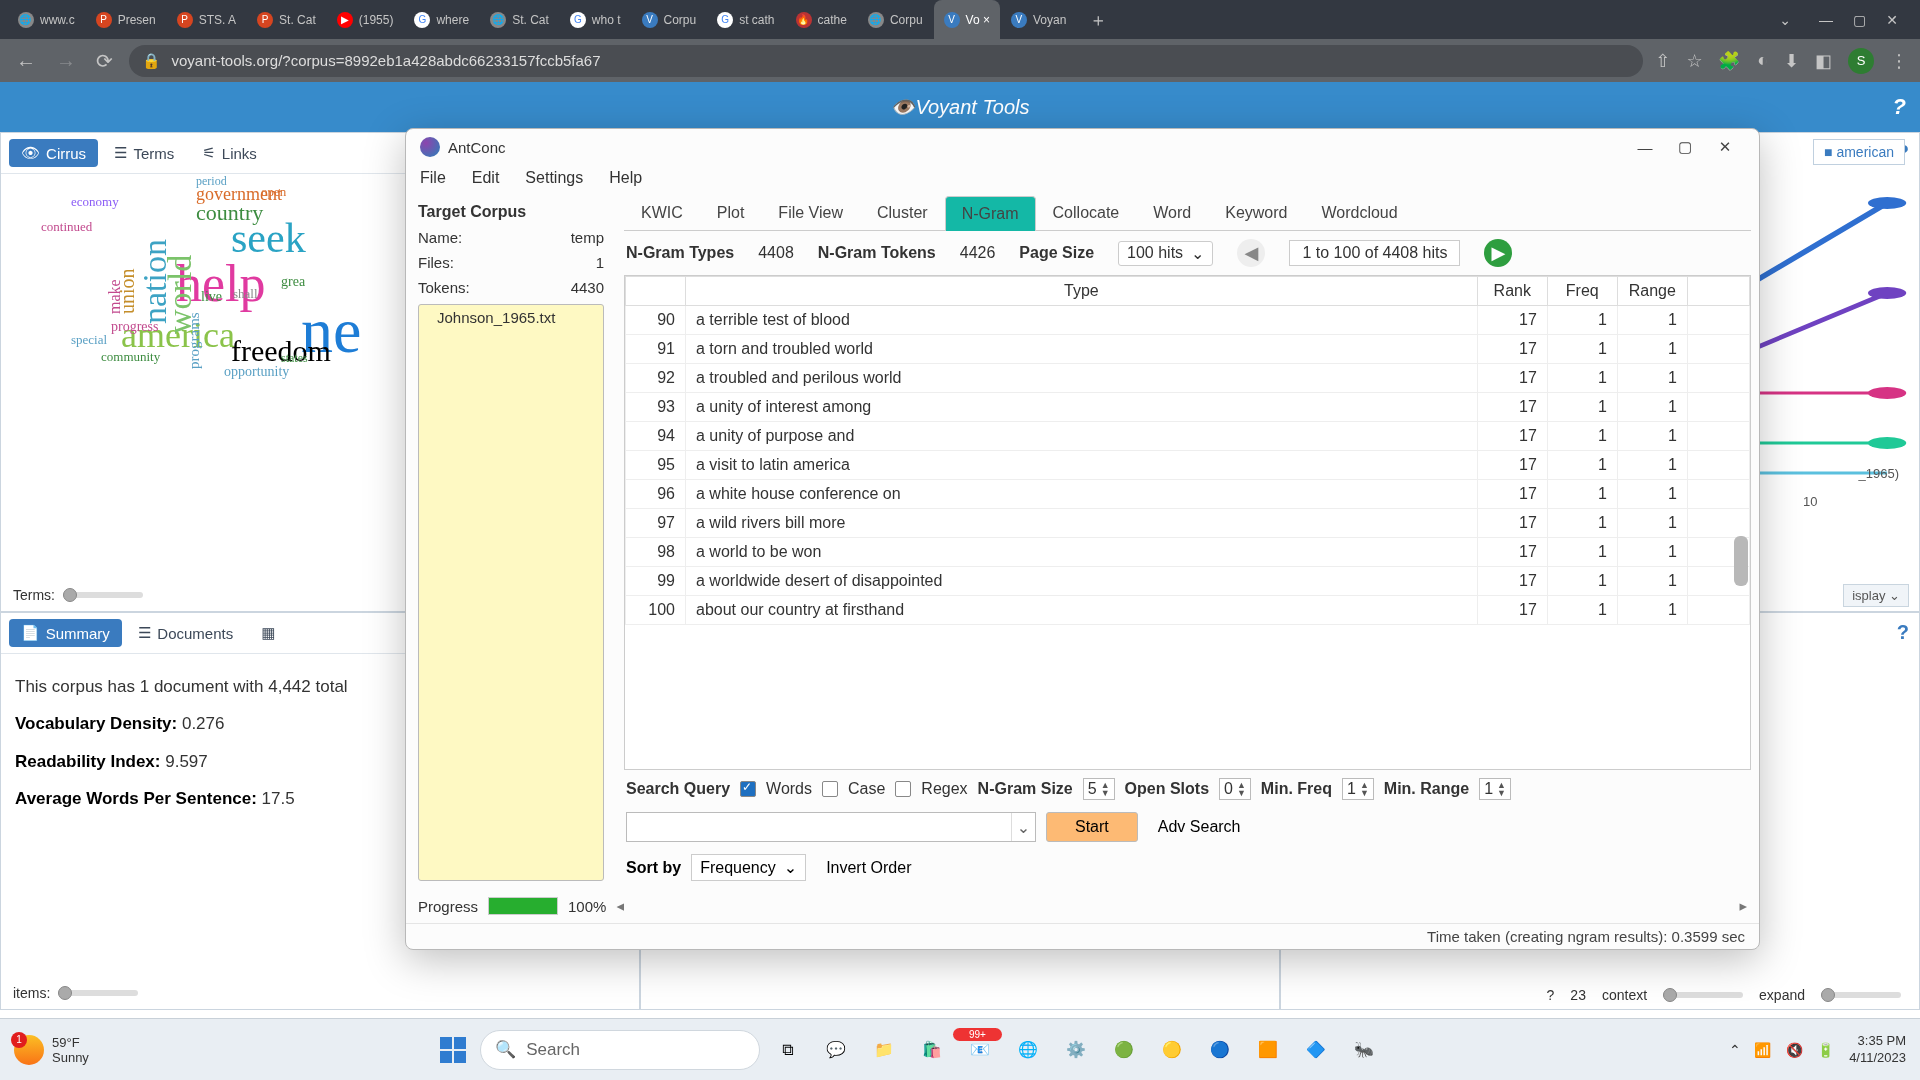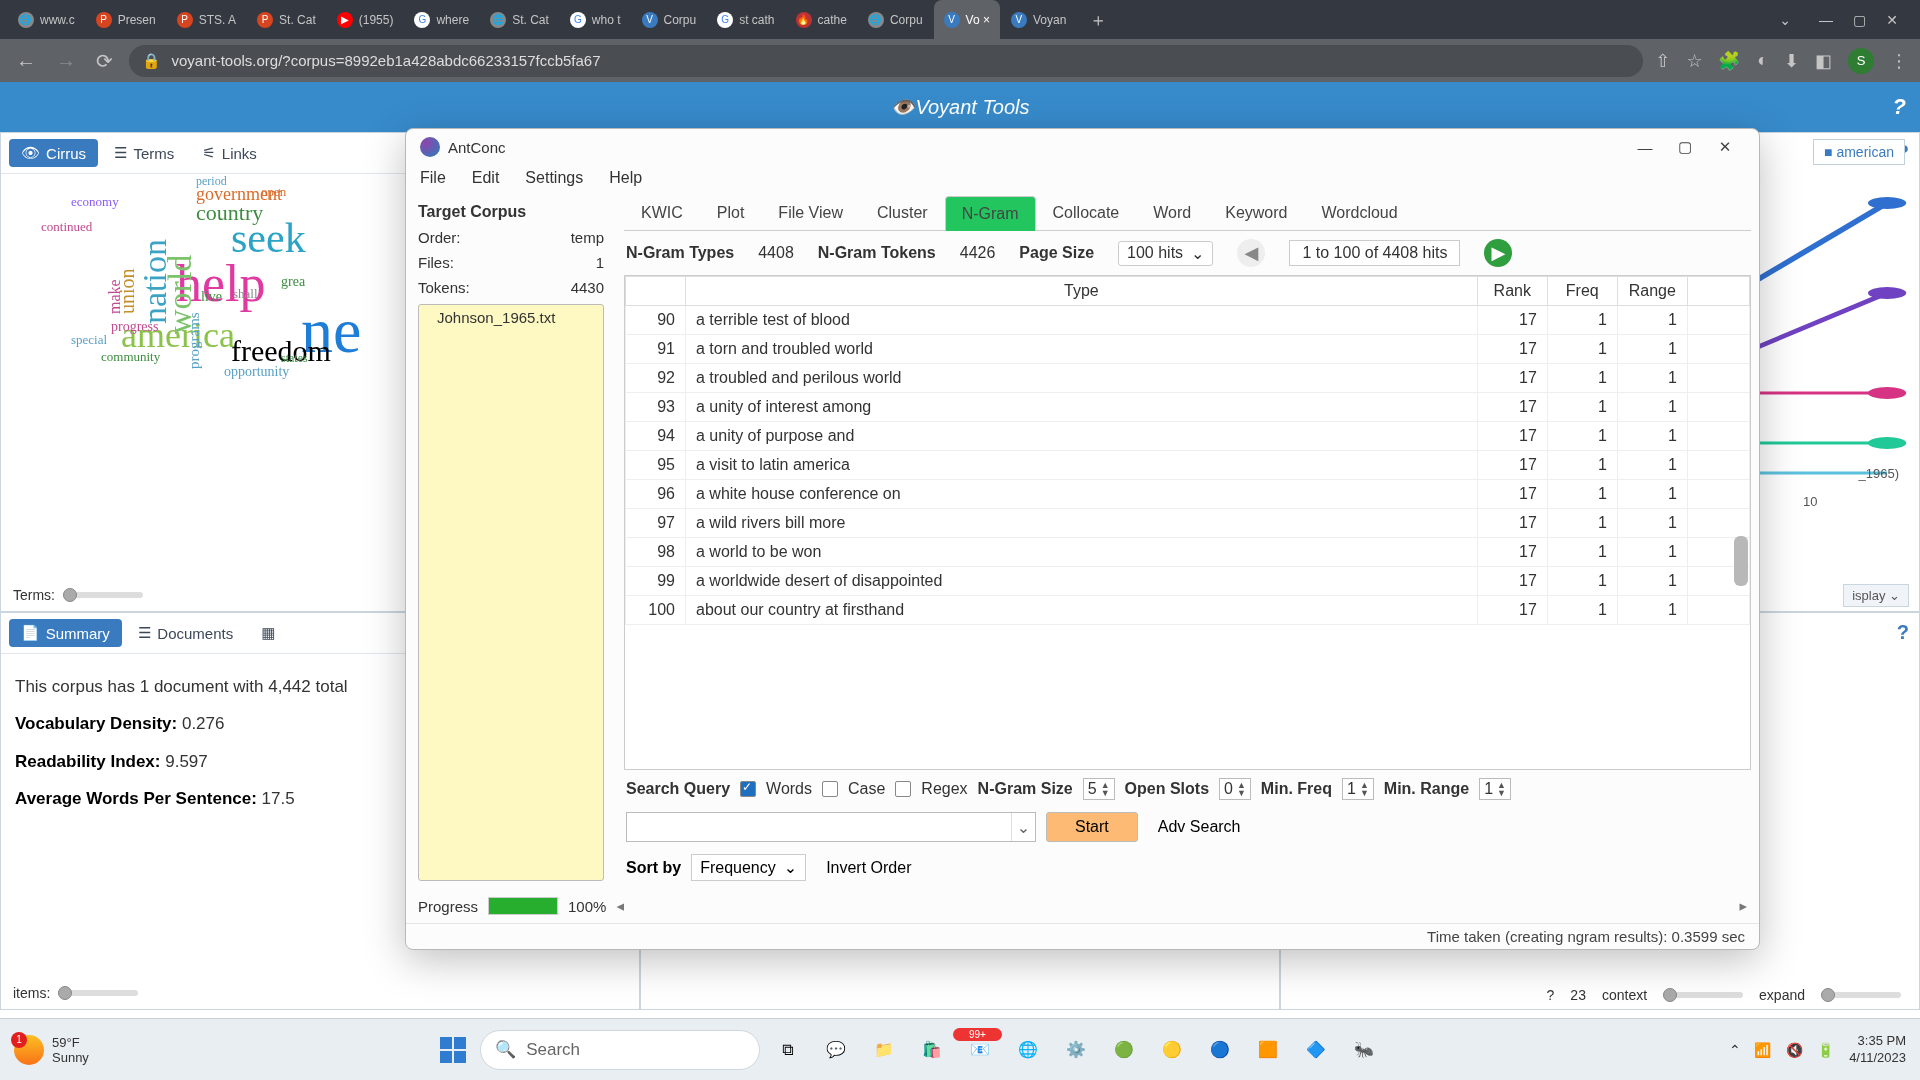--- a/index.html
+++ b/index.html
@@ -67,21 +67,21 @@
 .ac-title .wbtn { width:40px; text-align:center; font-size:15px; color:#444;}
 .ac-menu { display:flex; gap:26px; padding:4px 14px 8px; font-size:16px; color:#333;}
 .ac-body { display:flex; flex:1; overflow:hidden;}
 .ac-left { width:210px; padding:8px 12px; font-size:15px; color:#333; display:flex; flex-direction:column; gap:8px;}
 .ac-left .lbl { display:flex; justify-content:space-between;}
 .ac-left .filelist { flex:1; border:1px solid #bbb; border-radius:3px; background:#fef9c3; padding:4px 18px; font-size:15px; overflow:auto;}
 .ac-left h4 { font-weight:bold; font-size:16px;}
 .ac-right { flex:1; display:flex; flex-direction:column; padding:0 8px;}
 .ac-tabs { display:flex; border-bottom:1px solid #ccc; font-size:16px; color:#444;}
 .ac-tab { padding:8px 16px; border:1px solid transparent; border-bottom:none; border-radius:4px 4px 0 0;}
-.ac-tab.active { border-color:#ccc; background:#22c55e; position:relative; top:1px; font-weight:500;}
+.ac-tab.active { border-color:#ccc; background:#14b8a6; position:relative; top:1px; font-weight:500;}
 .ac-stats { display:flex; align-items:center; gap:24px; padding:8px 2px; font-size:16px; color:#333; flex-wrap:nowrap;}
 .ac-stats b { font-weight:bold; }
 .ac-stats .sel { border:1px solid #ccc; padding:2px 8px; background:#fff; border-radius:3px; display:flex; align-items:center; gap:8px;}
 .ac-stats .navbtn { width:28px; height:28px; border-radius:50%; display:flex; align-items:center; justify-content:center; font-size:18px;}
 .ac-stats .navbtn.prev { background:#eee; color:#888;}
 .ac-stats .navbtn.next { background:#2e9e3f; color:#fff;}
 .ac-stats .hitbox { border:1px solid #ccc; padding:3px 12px; background:#fff;}
 .ac-table { flex:1; border:1px solid #ccc; background:#fff; overflow:auto; position:relative;}
 .ac-table table { width:100%; border-collapse:collapse; font-size:16px; color:#333;}
 .ac-table th { text-align:center; font-weight:normal; padding:5px 8px; border:1px solid #ddd;}
@@ -385,21 +385,21 @@
   <div class="ac-menu">
     <span>File</span>
     <span>Edit</span>
     <span>Settings</span>
     <span>Help</span>
   </div>
   <div class="ac-body">
     <div class="ac-left">
       <h4>Target Corpus</h4>
       <div class="lbl">
-          <span>Order:</span>
+          <span>Name:</span>
           <span>temp</span>
         </div>
       <div class="lbl">
           <span>Files:</span>
           <span>1</span>
         </div>
       <div class="lbl">
           <span>Tokens:</span>
           <span>4430</span>
         </div>

